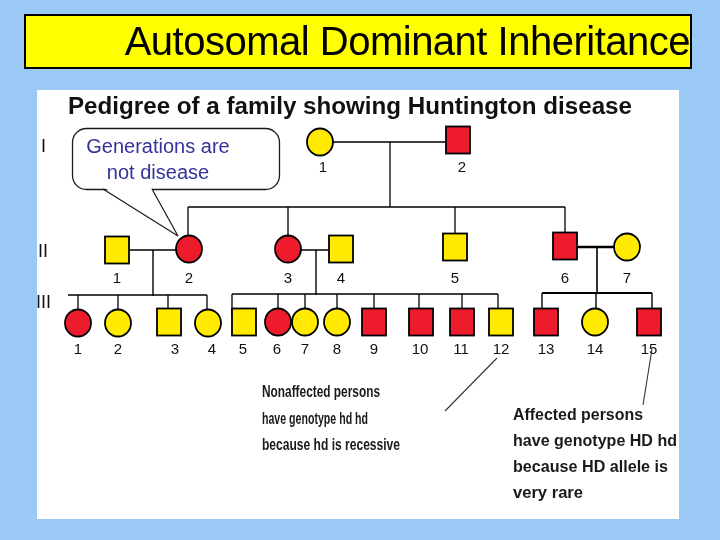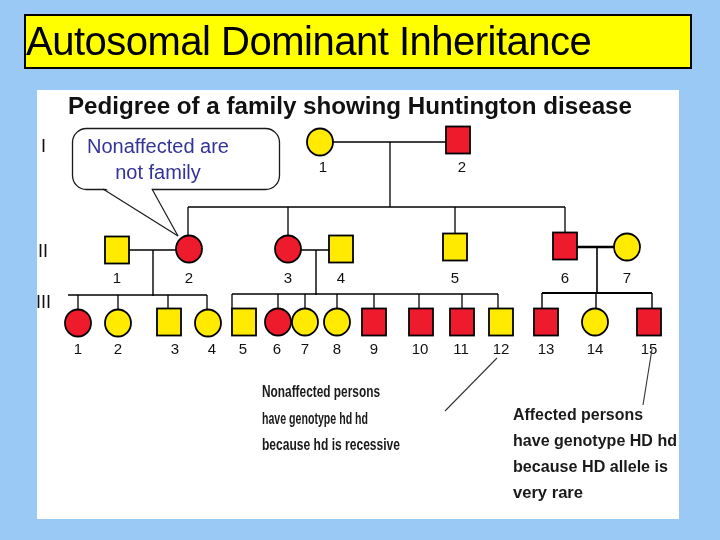--- a/index.html
+++ b/index.html
@@ -7,21 +7,21 @@
     position:relative;
     width:720px;height:540px;
     background:#9ac9f6;
     overflow:hidden;
     font-family:"Liberation Sans", sans-serif;
   }
   .slide svg{position:absolute;left:0;top:0;}
   .title-bar{
     position:absolute;left:24px;top:14px;width:668px;height:55px;
     box-sizing:border-box;border:2px solid #000;
-    display:flex;align-items:center;justify-content:flex-start;
+    display:flex;align-items:center;justify-content:flex-end;
   }
   .title-bar span{
     font-size:40px;color:#000;letter-spacing:-0.5px;white-space:nowrap;
   }
   .callout-text{
     position:absolute;left:74px;top:133px;width:168px;
     text-align:center;color:#333399;font-size:20px;line-height:26px;
     white-space:nowrap;
   }
   .callout-text .u{text-underline-offset:2px;}
@@ -204,17 +204,17 @@
 
     <line x1="445" y1="411" x2="497" y2="358" stroke="#333" stroke-width="1.1"></line>
     <line x1="643" y1="405" x2="652" y2="349" stroke="#333" stroke-width="1.1"></line>
   </svg>
 
   <div class="title-bar" style="background: rgb(255, 255, 0);">
     <span>Autosomal Dominant Inheritance</span>
   </div>
 
   <div class="callout-text" style="color: rgb(51, 51, 153);">
-    <span>Nonaffected are</span><br>
-    <span class="u">not</span><span> family</span>
+    <span>Generations are</span><br>
+    <span class="u">not</span><span> disease</span>
   </div>
 
 </div>
 
 </body></html>

